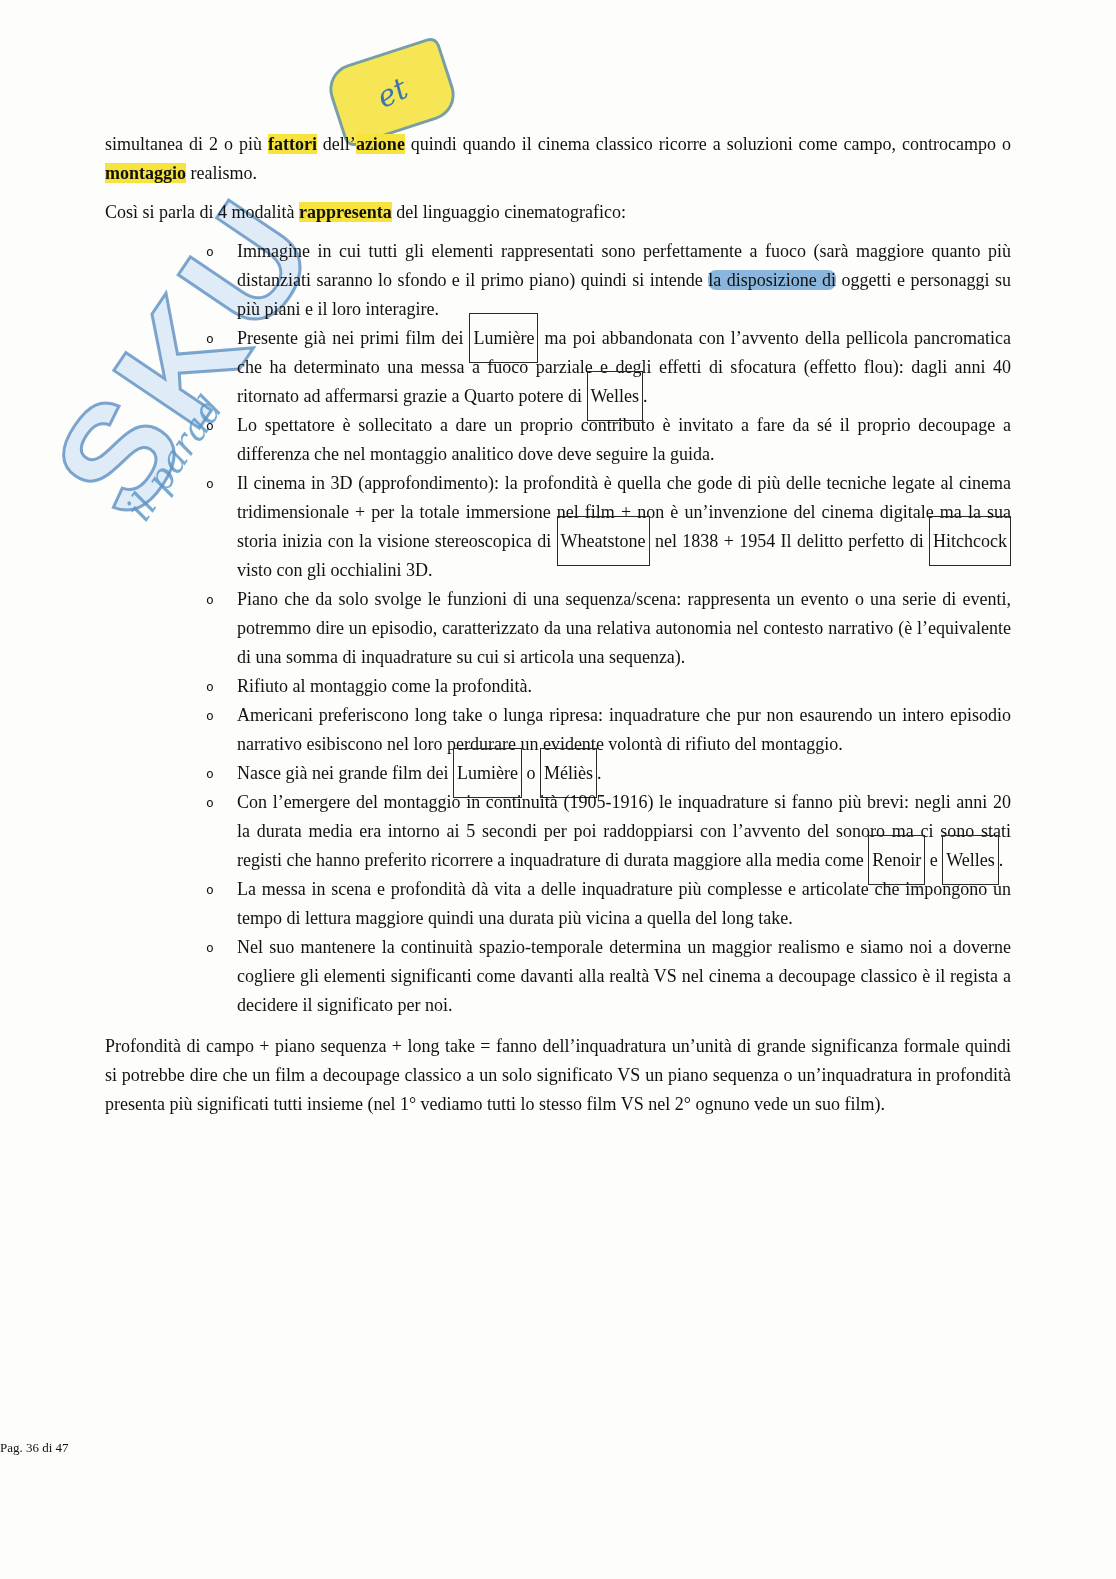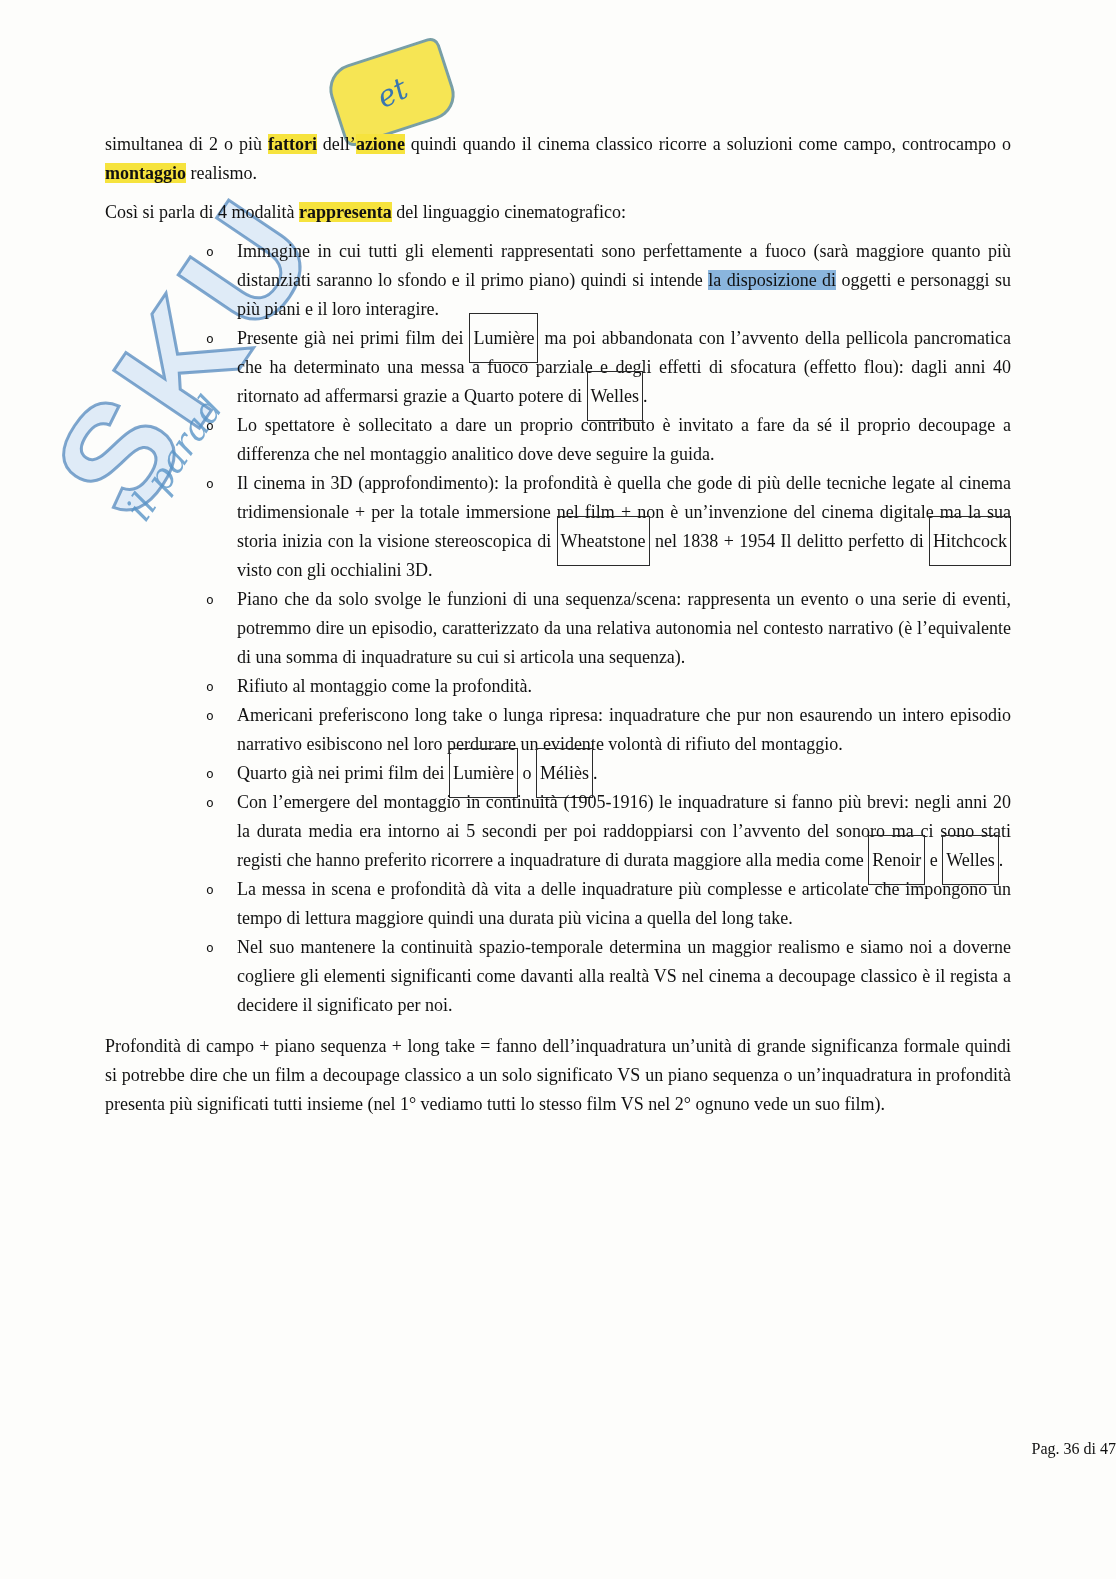--- a/index.html
+++ b/index.html
@@ -63,26 +63,26 @@
   .sub-item { display: flex; margin-left: 101px; }
   .sub-marker {
     flex: 0 0 31px;
     font-family: "DejaVu Sans Mono", monospace;
     font-size: 13px; line-height: 29px;
   }
   .sub-text { flex: 1; text-align: justify; }
 
   .boxed { border: 1px solid #2a2a2a; padding: 14px 3px; }
   .hl-yellow { background: #f6e33d; font-weight: bold; }
-  .hl-blue { background: #8ab5dd; }
+  .hl-blue { background: #8ab5dd; border-radius: 8px; }
 
   .footer {
     position: absolute; left: 0; right: 0; top: 1440px;
     z-index: 1;
-    text-align: right; font-size: 16px;
+    text-align: left; font-size: 13px;
   }
 </style>
 </head>
 <body>
 
 <div class="wm">
   <div class="wm-letters">SKU</div>
   <div class="wm-script">il parad</div>
   <div class="wm-band">
     <span class="wm-band-text">et</span>
@@ -119,21 +119,21 @@
         <div class="sub-item">
           <span class="sub-marker">o</span>
           <span class="sub-text"><span>Rifiuto al montaggio come la profondità.</span></span>
         </div>
         <div class="sub-item">
           <span class="sub-marker">o</span>
           <span class="sub-text"><span>Americani preferiscono long take o lunga ripresa: inquadrature che pur non esaurendo un intero episodio narrativo esibiscono nel loro perdurare un evidente volontà di rifiuto del montaggio.</span></span>
         </div>
         <div class="sub-item">
           <span class="sub-marker">o</span>
-          <span class="sub-text"><span>Quarto già nei primi film dei </span><span class="boxed">Lumière</span><span> o </span><span class="boxed">Méliès</span><span>.</span></span>
+          <span class="sub-text"><span>Nasce già nei grande film dei </span><span class="boxed">Lumière</span><span> o </span><span class="boxed">Méliès</span><span>.</span></span>
         </div>
         <div class="sub-item">
           <span class="sub-marker">o</span>
           <span class="sub-text"><span>Con l’emergere del montaggio in continuità (1905-1916) le inquadrature si fanno più brevi: negli anni 20 la durata media era intorno ai 5 secondi per poi raddoppiarsi con l’avvento del sonoro ma ci sono stati registi che hanno preferito ricorrere a inquadrature di durata maggiore alla media come </span><span class="boxed">Renoir</span><span> e </span><span class="boxed">Welles</span><span>.</span></span>
         </div>
         <div class="sub-item">
           <span class="sub-marker">o</span>
           <span class="sub-text"><span>La messa in scena e profondità dà vita a delle inquadrature più complesse e articolate che impongono un tempo di lettura maggiore quindi una durata più vicina a quella del long take.</span></span>
         </div>
         <div class="sub-item">

